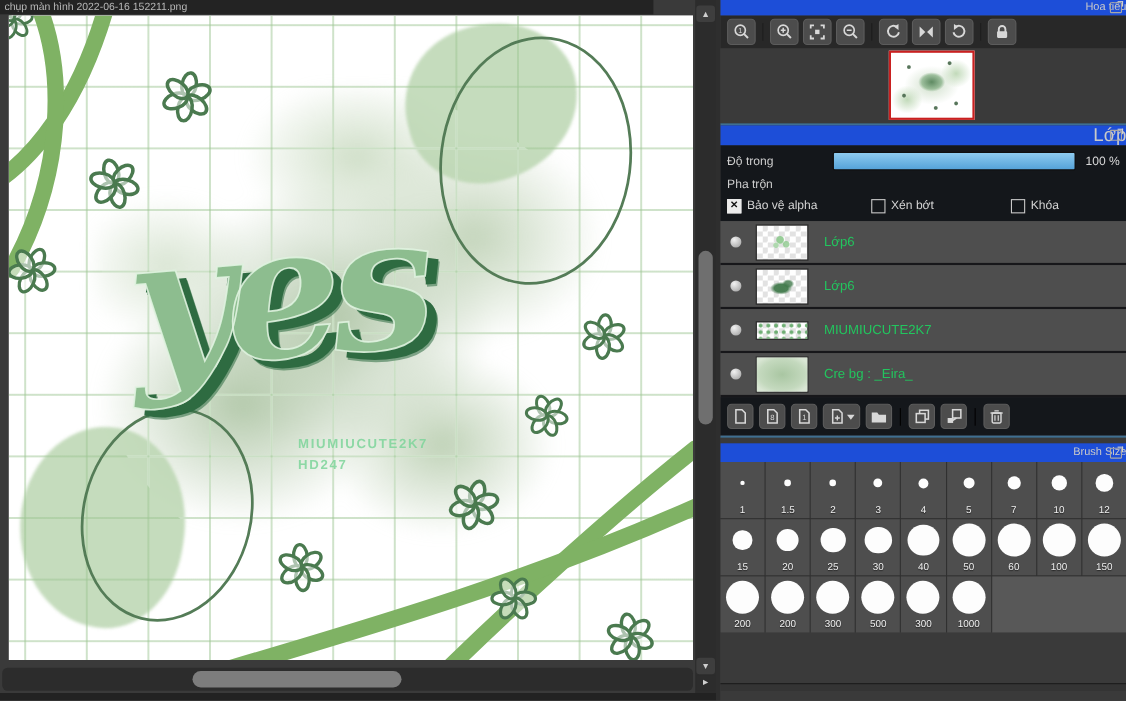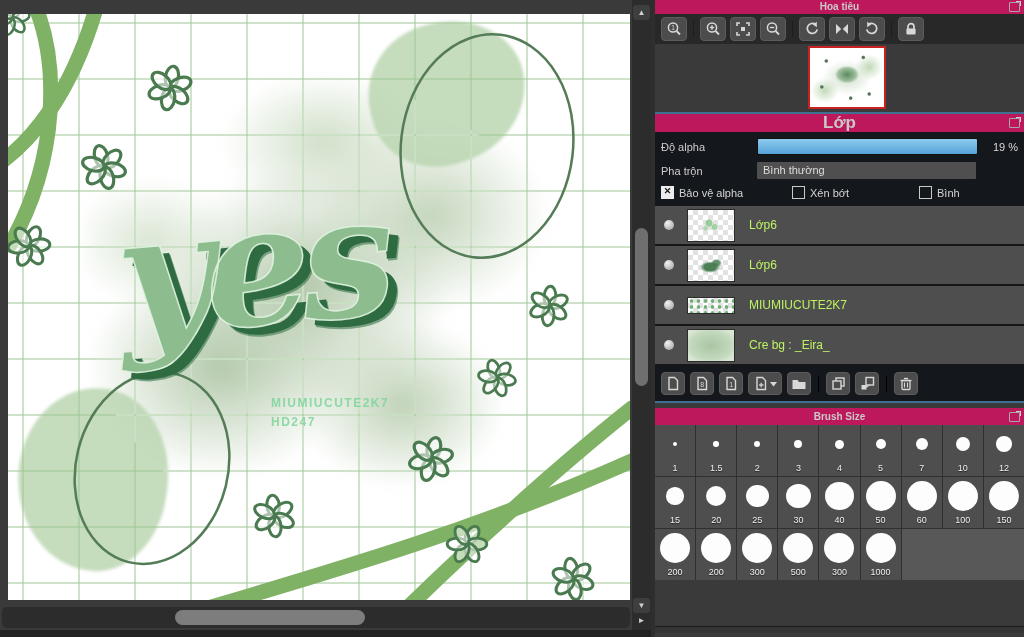--- a/index.html
+++ b/index.html
@@ -46,22 +46,22 @@
   .vs-thumb{position:absolute;left:3px;top:228px;width:13px;height:158px;background:#6f6f6f;border-radius:7px;}
   .hscroll{position:absolute;left:2px;top:607px;width:628px;height:21px;background:#2c2c2c;border-radius:5px;}
   .hs-thumb{position:absolute;left:173px;top:3px;width:190px;height:15px;background:#7d7d7d;border-radius:8px;}
   .corner-btn{position:absolute;left:633px;top:614px;width:17px;height:14px;background:#2c2c2c;color:#cfcfcf;
           font-size:8px;text-align:center;line-height:14px;}
   .bottom-strip-left{position:absolute;left:0;top:630px;width:651px;height:7px;background:#222222;}
   .divider-col{position:absolute;left:651px;top:0;width:4px;height:637px;background:#2e2e2e;}
 
   
   .panel{position:absolute;left:655px;top:0;width:369px;height:637px;background:#3a3a3a;}
-  .p-header{position:relative;height:14px;background:#be185d;color:#c9c9c9;font-size:10px;
-            text-align:center;line-height:14px;font-weight:bold;}
+  .p-header{position:relative;height:14px;background:#1d4ed8;color:#c9c9c9;font-size:10px;
+            text-align:right;line-height:14px;}
   .p-header.tall{height:18px;line-height:18px;font-size:17px;}
   .popout{position:absolute;right:4px;top:50%;transform:translateY(-50%);width:9px;height:8px;
           border:1px solid #a8a8a8;border-radius:1px;}
   .popout::after{content:"";position:absolute;right:-2px;top:-2px;width:4px;height:4px;
           border-top:1.5px solid #cfcfcf;border-right:1.5px solid #cfcfcf;}
   .nav-toolbar{height:30px;background:#282828;display:flex;align-items:center;padding:0 0 0 6px;gap:4px;}
   .tb-btn{width:26px;height:24px;background:#4c4c4c;border:1px solid #5c5c5c;border-radius:4px;
           display:flex;align-items:center;justify-content:center;box-sizing:border-box;}
   .tb-sep{width:1px;height:16px;background:#1d1d1d;margin:0 2px;}
   .nav-thumb-area{height:68px;background:#3a3a3a;position:relative;}
@@ -82,21 +82,21 @@
 
   .layer-props{background:#14171b;padding:6px 6px 7px 6px;}
   .lp-row{display:flex;align-items:center;margin-bottom:7px;}
   .lp-label{width:96px;color:#cdcdcd;font-size:11px;flex:none;}
   .op-slider{flex:1;height:15px;border:1px solid #101010;border-radius:2px;overflow:hidden;background:#222;}
   .op-fill{height:100%;width:100%;background:linear-gradient(#8ecbef,#55a2d8);}
   .op-value{width:40px;text-align:right;color:#d8d8d8;font-size:11px;flex:none;}
   .blend-box{flex:1;height:17px;background:#4f4f4f;color:#dddddd;font-size:11px;line-height:17px;
              padding-left:6px;border-radius:1px;margin-right:2px;}
   .cb-row{display:flex;align-items:center;margin-bottom:0;}
-  .cb-item{display:flex;align-items:center;gap:5px;color:#d4d4d4;font-size:11px;}
+  .cb-item{display:flex;gap:5px;color:#d4d4d4;font-size:11px;}
   .cb-item.w1{width:131px;}.cb-item.w2{width:127px;}
   .cb{width:11px;height:11px;border:1px solid #c9c9c9;background:#14171b;flex:none;position:relative;}
   .cb.checked{background:#ececec;border-color:#ececec;}
   .cb.checked::after{content:"\2715";position:absolute;left:0;top:-1px;width:11px;text-align:center;
                      font-size:9px;color:#111;font-weight:bold;}
 
   .layer-row{height:38px;background:#4e4e4e;border-bottom:2px solid #17171a;display:flex;align-items:center;}
   .eye-dot{width:10px;height:10px;border-radius:50%;margin-left:9px;flex:none;
            background:radial-gradient(circle at 35% 30%,#f2f2f2,#9a9a9a);}
   .l-thumb{width:46px;height:31px;margin-left:13px;flex:none;border:1px solid #2c2c2c;position:relative;
@@ -105,21 +105,21 @@
   .l-thumb .art{position:absolute;inset:0;}
   .art-sparse{background:
       radial-gradient(circle at 46% 42%,rgba(140,200,140,.9) 0 3px,transparent 4px),
       radial-gradient(circle at 58% 55%,rgba(140,200,140,.8) 0 2.5px,transparent 3.5px),
       radial-gradient(circle at 38% 58%,rgba(140,200,140,.7) 0 2px,transparent 3px);}
   .art-scribble{background:
       radial-gradient(ellipse 30% 26% at 48% 55%,rgba(66,122,76,.95) 0 45%,transparent 72%),
       radial-gradient(ellipse 16% 18% at 62% 42%,rgba(66,122,76,.8) 0 45%,transparent 75%);}
   .art-dots{background-image:radial-gradient(circle,#6fae74 0 1.4px,transparent 2.2px);background-size:7px 6px;}
   .art-green{background:radial-gradient(ellipse 60% 60% at 50% 50%,#a9c6a2,#c4d9be 75%,#d9e6d4);}
-  .l-name{margin-left:14px;color:#bef264;font-size:12px;}
+  .l-name{margin-left:14px;color:#22c55e;font-size:12px;}
 
   .layer-toolbar{background:#14171b;padding:6px 6px;display:flex;align-items:center;gap:5px;}
   .lt-btn{width:24px;height:23px;background:#4c4c4c;border:1px solid #5c5c5c;border-radius:4px;
           display:flex;align-items:center;justify-content:center;box-sizing:border-box;}
   .lt-btn.wide{width:34px;gap:2px;}
   .lt-sep{width:1px;height:16px;background:#000;margin:0 2px;}
 
   .brush-grid{display:grid;grid-template-columns:repeat(9,1fr);gap:1px;background:#303030;}
   .bs-cell{background:#4e4e4e;height:51px;display:flex;flex-direction:column;align-items:center;}
   .bs-dotwrap{flex:1;display:flex;align-items:center;justify-content:center;}
@@ -129,20 +129,21 @@
   .brush-bottom{background:#3a3a3a;height:46px;}
   .bottom-strip-right{height:7px;background:#343434;border-top:1px solid #1c1c1c;box-sizing:border-box;}
 
   svg{display:block;}
 </style>
 </head>
 <body>
 
 <div class="app">
 
+  <div class="titlebar">chụp màn hình 2022-06-16 152211.png</div>
 
   <div class="canvas">
     <div class="watercolor"></div>
     <div class="blob blob-tr"></div>
     <div class="blob blob-bl"></div>
     <div class="grid-overlay"></div>
     <div class="blob-grid"></div>
 
     <svg class="art-svg" width="622" height="586" viewBox="0 0 622 586">
       <defs>
@@ -269,43 +270,42 @@
     </div>
 
     <div class="blue-line"></div>
     <div class="p-header tall">
       <span>Lớp</span>
       <span class="popout"></span>
     </div>
 
     <div class="layer-props">
       <div class="lp-row">
-        <div class="lp-label">Độ alpha</div>
+        <div class="lp-label">Độ trong</div>
         <div class="op-slider">
             <div class="op-fill"></div>
           </div>
-        <div class="op-value">19 %</div>
+        <div class="op-value">100 %</div>
       </div>
       <div class="lp-row">
         <div class="lp-label">Pha trộn</div>
-        <div class="blend-box">Bình thường</div>
         <div style="width:40px;flex:none;"></div>
       </div>
       <div class="cb-row">
         <div class="cb-item w1">
           <span class="cb checked"></span>
           <span>Bảo vệ alpha</span>
         </div>
         <div class="cb-item w2">
           <span class="cb"></span>
           <span>Xén bớt</span>
         </div>
         <div class="cb-item">
           <span class="cb"></span>
-          <span>Bình</span>
+          <span>Khóa</span>
         </div>
       </div>
     </div>
 
     <div class="layer-list">
       <div class="layer-row">
         <span class="eye-dot"></span>
         <span class="l-thumb">
             <span class="art art-sparse"></span>
           </span>

